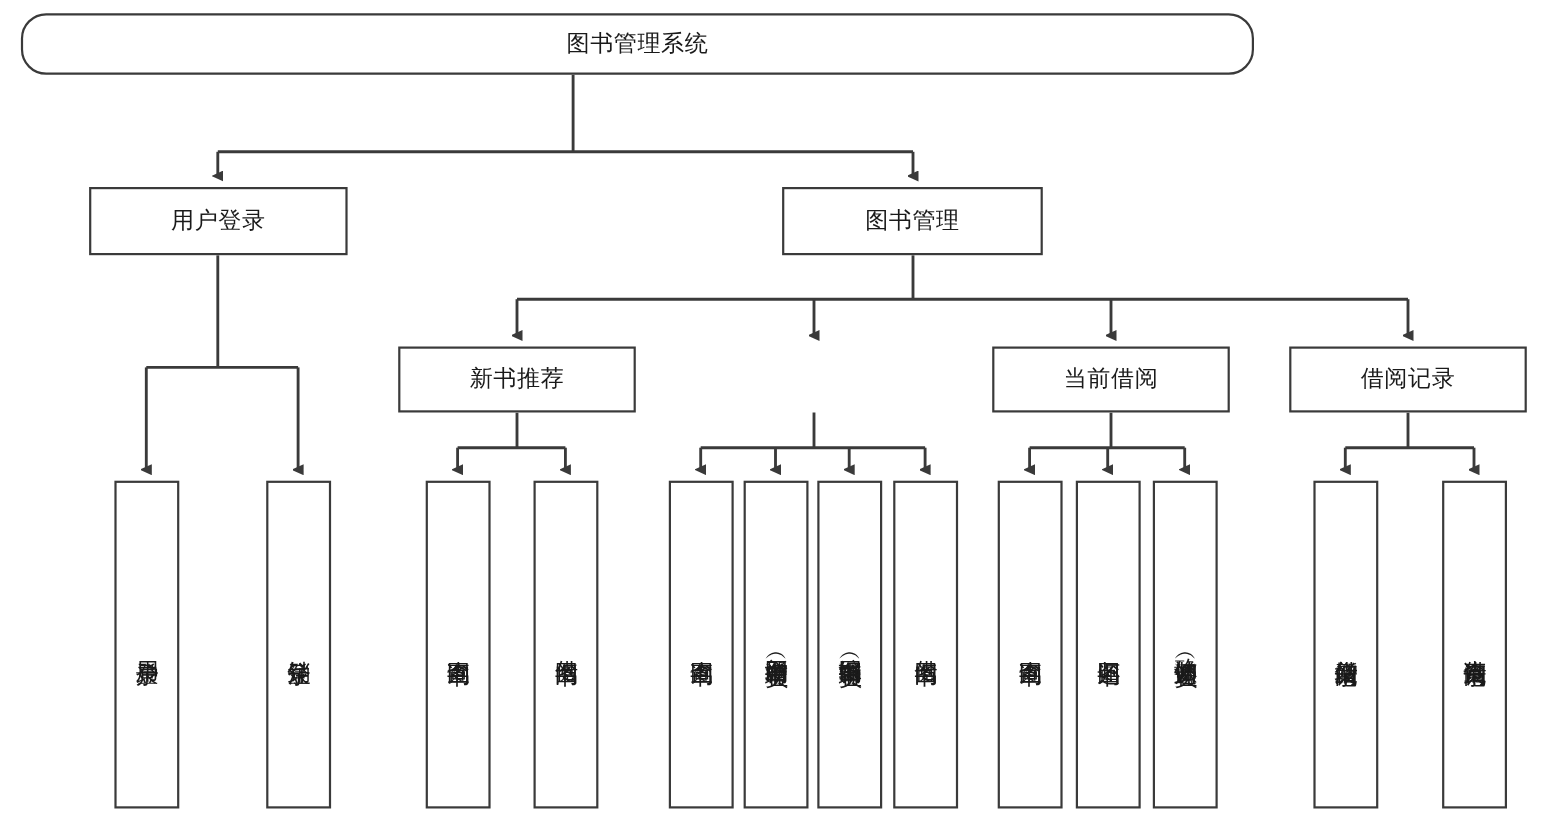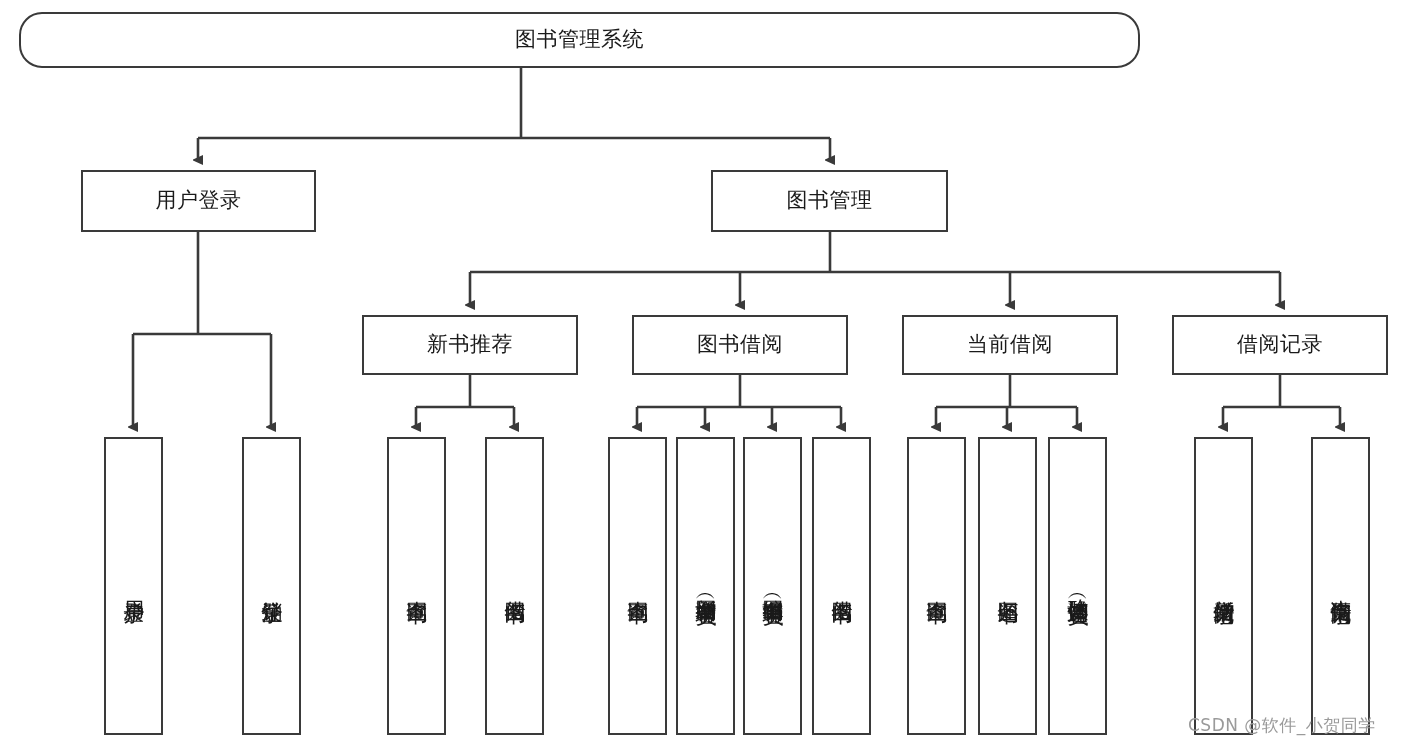--- a/index.html
+++ b/index.html
@@ -112,21 +112,20 @@
       <path d="M1340,407 L1340,427" marker-end="url(#arrow)"></path>
     </g>
   </svg>
 
   <div class="node node-h" style="left:19px; top:12px; width:1121px; height:56px;border-radius:23px;">图书管理系统</div>
 
   <div class="node node-h" style="left:81px; top:170px; width:235px; height:62px;">用户登录</div>
   <div class="node node-h" style="left:362px; top:315px; width:216px; height:60px;">新书推荐</div>
 
   <div class="node node-h" style="left:711px; top:170px; width:237px; height:62px;">图书管理</div>
-  <div class="node node-h" style="left:632px; top:315px; width:216px; height:60px;">图书借阅</div>
   <div class="node node-h" style="left:1172px; top:315px; width:216px; height:60px;">借阅记录</div>
   <div class="node node-h" style="left:902px; top:315px; width:216px; height:60px;">当前借阅</div>
 
   <div class="node node-v" style="left:104px; top:437px; width:59px; height:298px;">用户登录</div>
   <div class="node node-v" style="left:242px; top:437px; width:59px; height:298px;">注销登录</div>
 
   <div class="node node-v" style="left:387px; top:437px; width:59px; height:298px;">查询图书</div>
   <div class="node node-v" style="left:485px; top:437px; width:59px; height:298px;">借阅图书</div>
 
   <div class="node node-v" style="left:608px; top:437px; width:59px; height:298px;">查询图书</div>
@@ -134,15 +133,14 @@
   <div class="node node-v" style="left:743px; top:437px; width:59px; height:298px;">编辑图书（管理员）</div>
   <div class="node node-v" style="left:812px; top:437px; width:59px; height:298px;">借阅图书</div>
 
   <div class="node node-v" style="left:907px; top:437px; width:59px; height:298px;">查询图书</div>
   <div class="node node-v" style="left:978px; top:437px; width:59px; height:298px;">归还图书</div>
   <div class="node node-v" style="left:1048px; top:437px; width:59px; height:298px;">确认归还（管理员）</div>
 
   <div class="node node-v" style="left:1194px; top:437px; width:59px; height:298px;">新增借阅记录</div>
   <div class="node node-v" style="left:1311px; top:437px; width:59px; height:298px;">查询借阅记录</div>
 
-  <div class="watermark" style="left:1188px; top:714px;">CSDN @软件_小贺同学</div>
 
 </div>
 
 </body></html>

